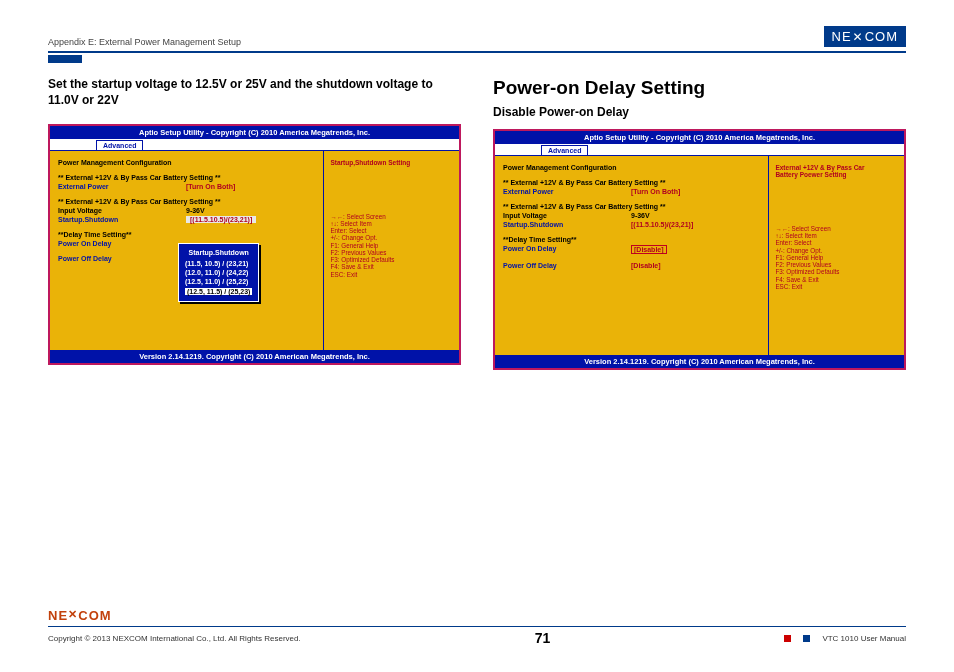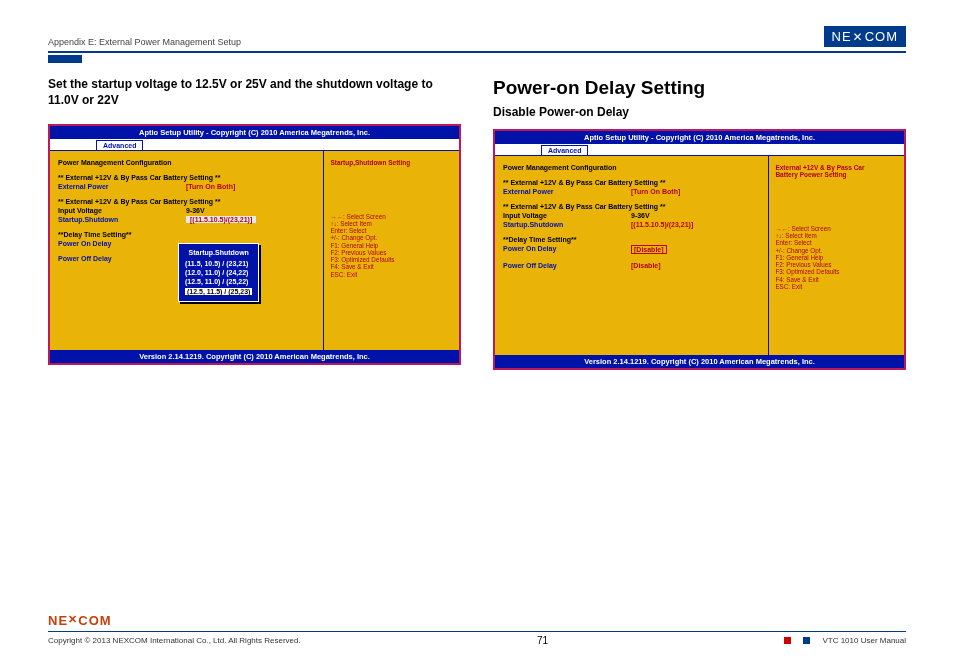--- a/index.html
+++ b/index.html
@@ -175,21 +175,21 @@
   .hr-bottom {
     height:1.5px; background:#003a8a; margin: 2px 0 3px 0;
   }
   .footer-row {
     display:flex;
     justify-content: space-between;
     align-items:center;
     font-size: 8px;
     color:#333;
   }
-  .page-num { font-size: 10px; font-weight:normal; color:#000;}
+  .page-num { font-size: 14px; font-weight:bold; color:#000;}
   .color-square { width:7px;height:7px;display:inline-block;}
 </style>
 </head>
 <body>
 
 <div class="top-header">
   <span>Appendix E: External Power Management Setup</span>
   <span class="logo-top">NE<span class="x">✕</span>COM</span>
 </div>
 <div class="hr-line"></div>

